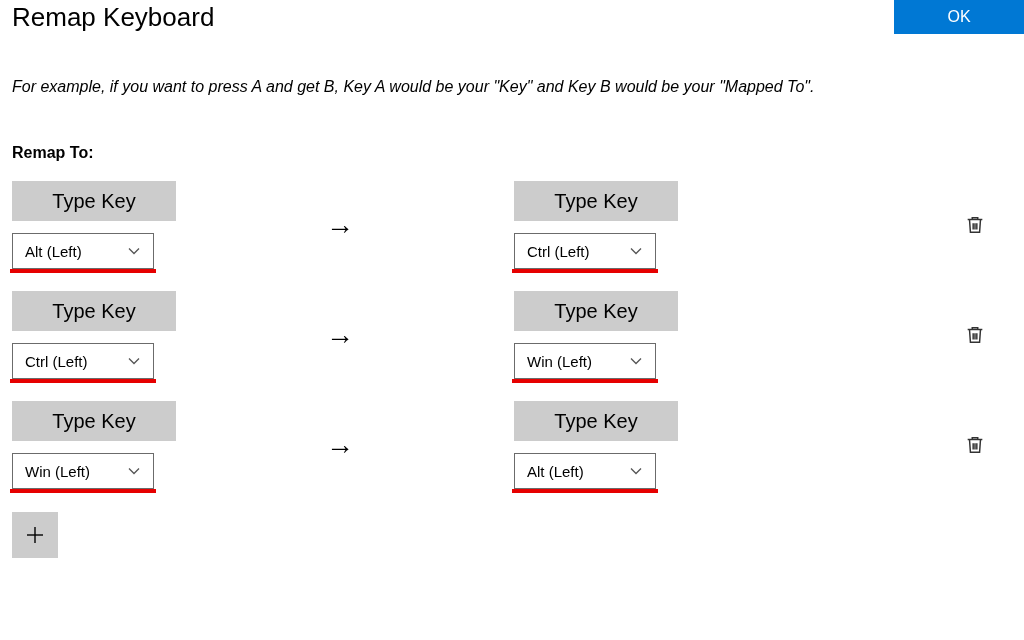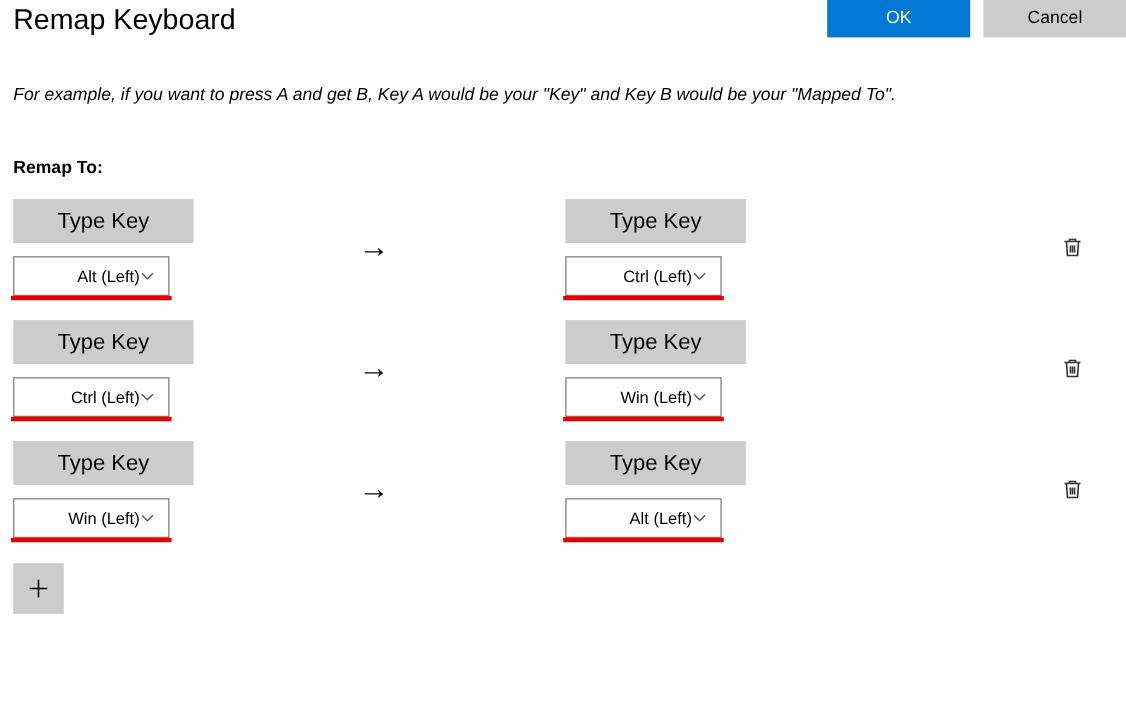--- a/index.html
+++ b/index.html
@@ -79,21 +79,21 @@
       font-size: 20px;
       cursor: pointer;
     }
     .select-box {
       margin-top: 12px;
       width: 142px;
       height: 36px;
       border: 1px solid #6b6b6b;
       display: flex;
       align-items: center;
-      justify-content: flex-end;
+      justify-content: space-between;
       padding: 0 12px;
       font-size: 15px;
       cursor: pointer;
       position: relative;
     }
     .select-box::after {
       content: "";
       position: absolute;
       left: -3px;
       right: -3px;
@@ -142,21 +142,20 @@
       justify-content: center;
     }
   </style>
 </head>
 <body>
 
 <div class="header">
   <div class="title">Remap Keyboard</div>
   <div class="header-buttons">
     <button class="btn-primary">OK</button>
-    <button class="btn-secondary">Cancel</button>
   </div>
 </div>
 
 <div class="instructions">
   <p class="instr-italic">For example, if you want to press A and get B, Key A would be your "Key" and Key B would be your "Mapped To".</p>
 </div>
 
 <div class="columns-header">
   <div class="col-map-header">Remap To:</div>
 </div>

